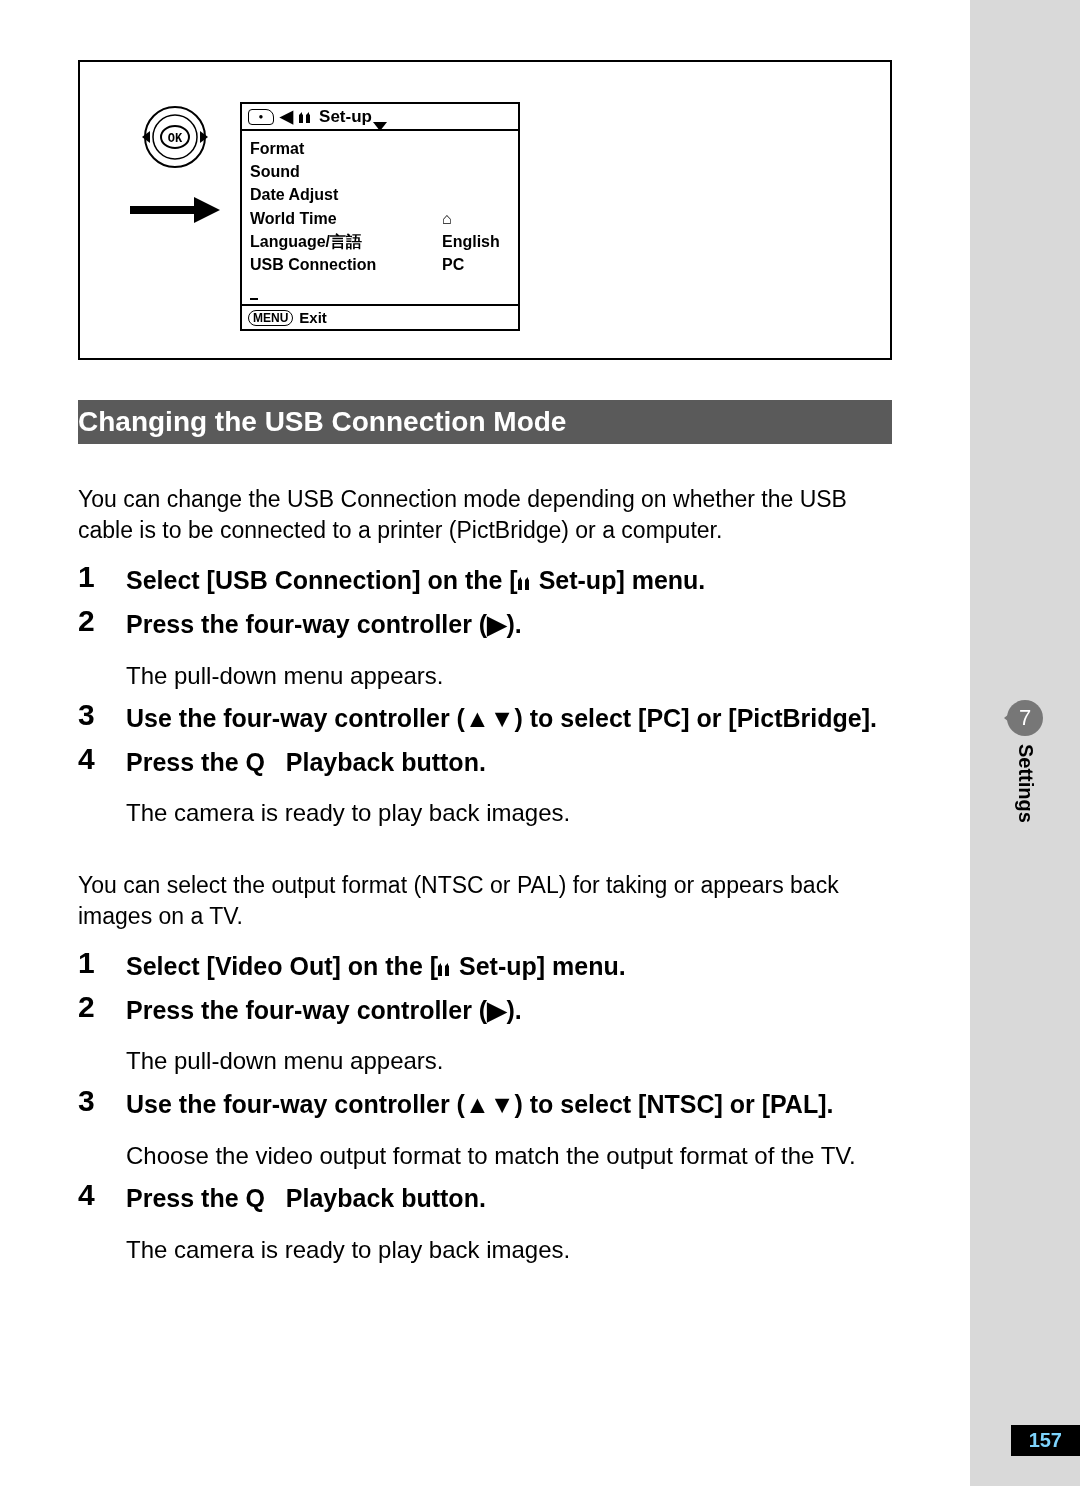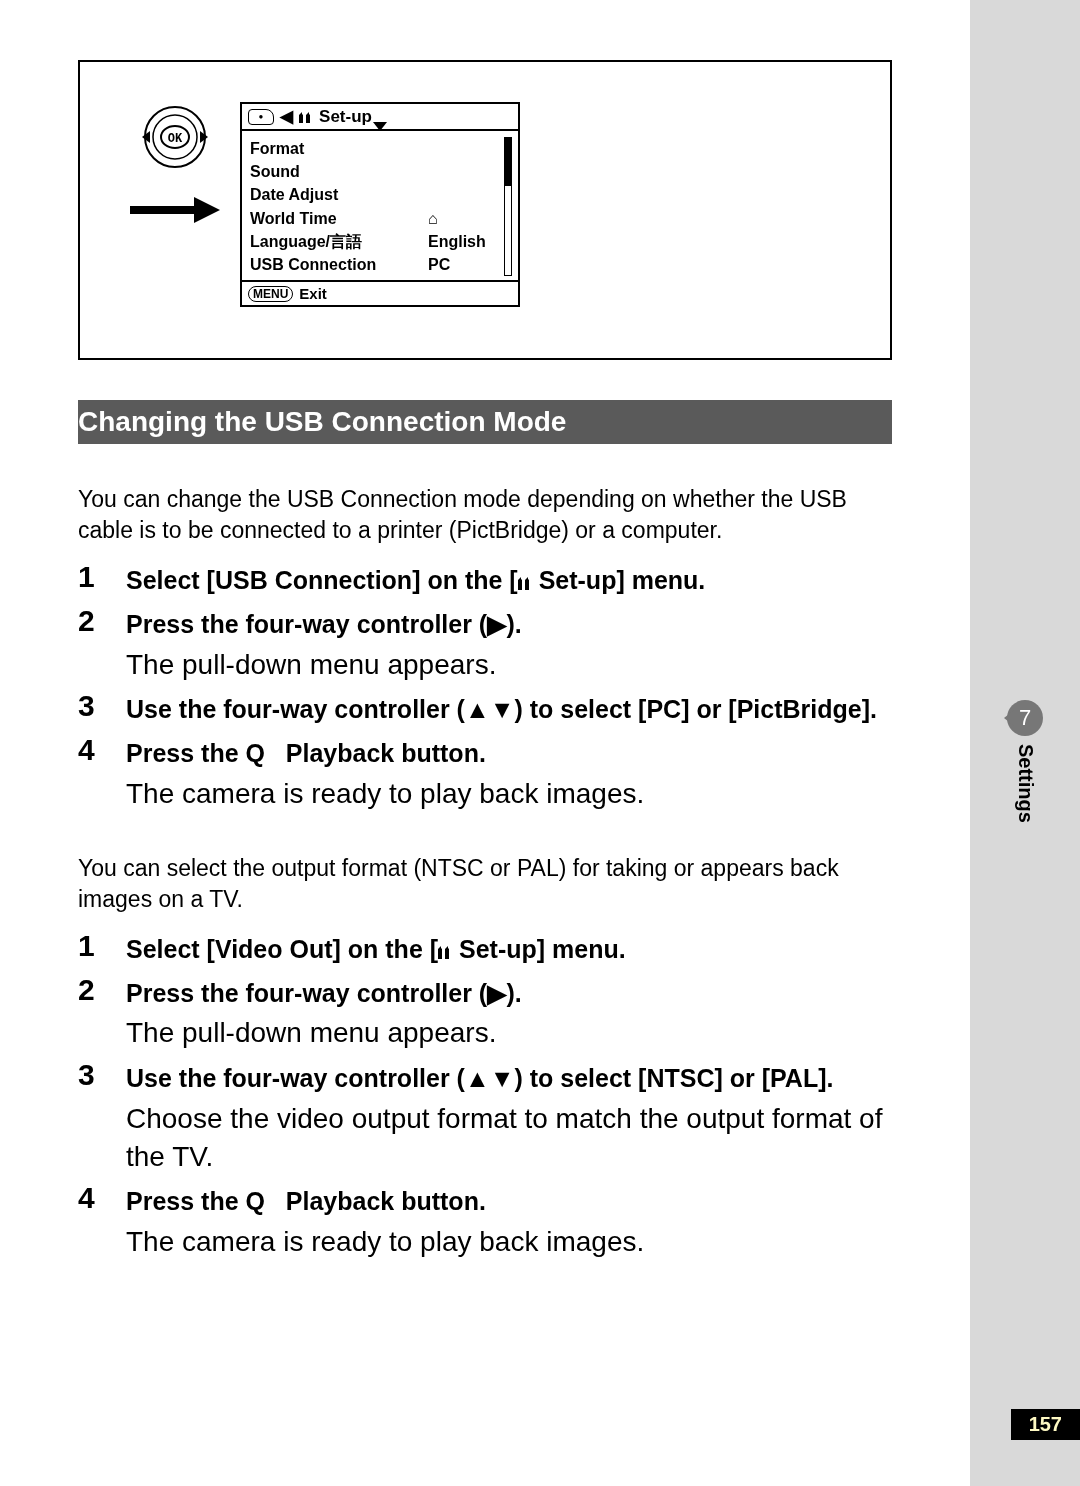--- a/index.html
+++ b/index.html
@@ -66,21 +66,22 @@
   .lcd-down-tri {
     position:absolute; left:50%; bottom:-2px; transform:translateX(-50%);
     width:0;height:0;border-left:7px solid transparent;border-right:7px solid transparent;border-top:9px solid #000;
   }
   .lcd-body {
     padding: 6px 6px 4px 8px;
     font-weight: bold;
     font-size: 16px;
     line-height: 1.45;
     display: flex;
-    gap: 6px;
+    gap: 22px;
+    flex-direction: column;
   }
   .lcd-list { flex:1; }
   .lcd-row { display:flex; }
   .lcd-row .lbl { flex:1; }
   .lcd-row .val { min-width:70px; }
   .lcd-scroll {
     width: 8px; border:1.5px solid #000; position:relative;
   }
   .lcd-scroll::after{
     content:""; position:absolute; left:0; right:0; top:0; height:35%; background:#000;
@@ -124,23 +125,23 @@
   .steps > li > .num {
     position:absolute; left:0; top:-4px;
     font-size: 30px; font-weight: bold;
   }
   .step-title {
     font-size: 25px;
     font-weight: bold;
     line-height: 1.35;
   }
   .step-sub {
-    font-size: 28px;
+    font-size: 24px;
     line-height: 1.35;
-    margin-top: 4px;
+    margin-top: 18px;
     font-weight: normal;
   }
   .tool-glyph { font-size: 20px; vertical-align: -1px;}
   .q-glyph {font-family: sans-serif;}
 
   .side-tab {
     position: absolute;
     right: 0; top: 700px;
     width: 110px;
     text-align: center;
@@ -159,22 +160,22 @@
   }
   .side-label {
     font-weight: bold;
     font-size: 20px;
     writing-mode: vertical-rl;
     display:inline-block;
     margin-top: 4px;
   }
   .page-num {
     position: absolute;
-    right: 0; bottom: 46px;
-    background:#000; color:#fef9c3;
+    right: 0; bottom: 30px;
+    background:#000; color:#7dd3fc;
     font-weight:bold; font-size:20px;
     padding: 4px 18px;
   }
 </style>
 </head>
 <body>
 
 <div class="page">
 
   <div class="figure-box">

